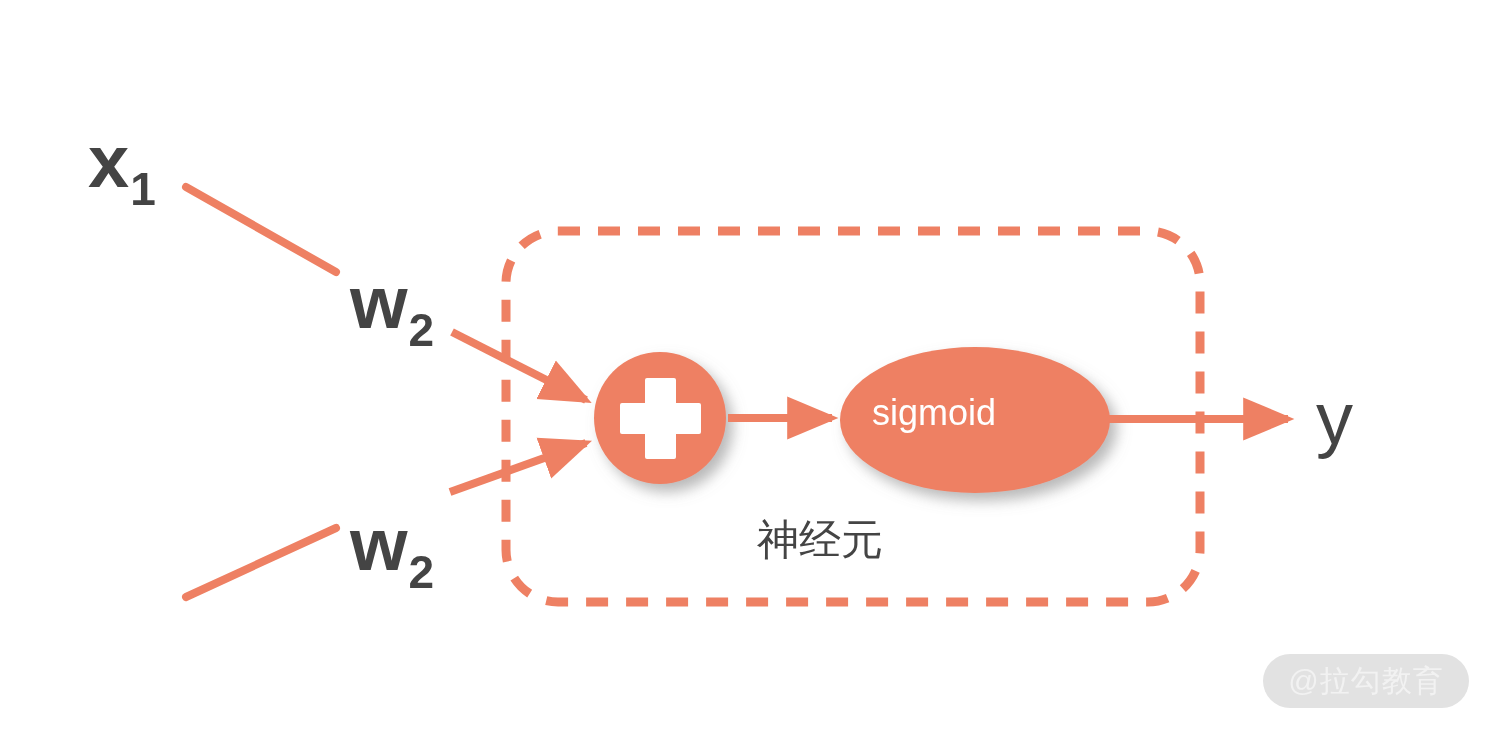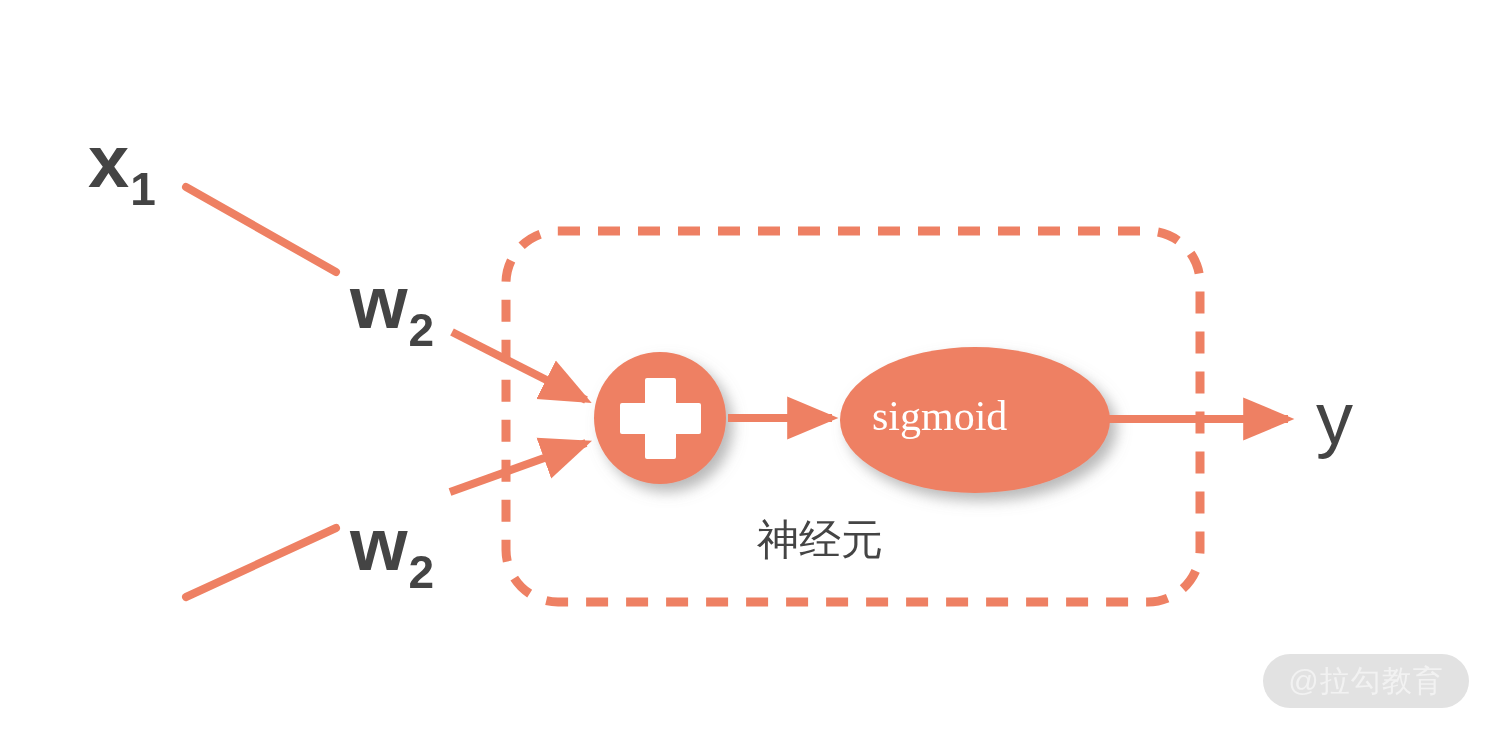--- a/index.html
+++ b/index.html
@@ -53,22 +53,22 @@
     color: #444444;
     font-family: Liberation Serif, serif;
     font-size: 42px;
     font-weight: normal;
     white-space: nowrap;
     user-select: none;
   }
   .node-text {
     position: absolute;
     color: #ffffff;
-    font-family: Liberation Serif, serif;
-    font-size: 42px;
+    font-family: Liberation Sans, sans-serif;
+    font-size: 36px;
     font-weight: normal;
     white-space: nowrap;
     user-select: none;
   }
   #watermark {
     position: absolute;
     left: 1263px;
     top: 654px;
     width: 206px;
     height: 54px;

